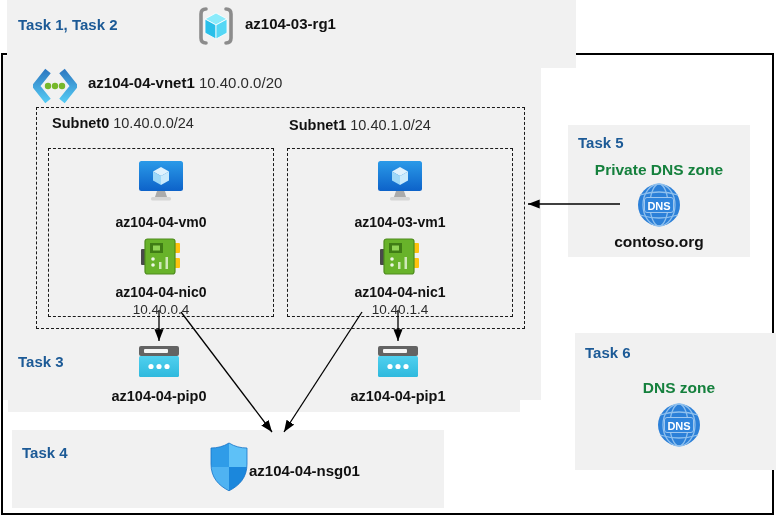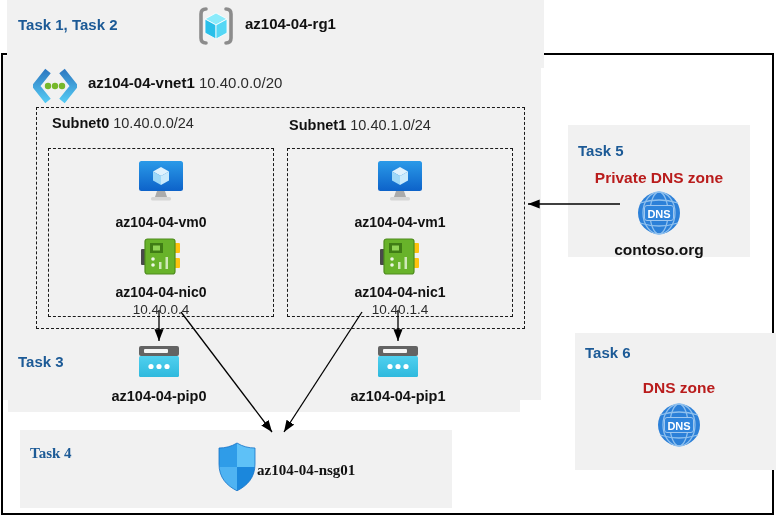--- a/index.html
+++ b/index.html
@@ -5,21 +5,21 @@
   html,body{margin:0;padding:0;background:#fff;}
   body{font-family:"Liberation Sans","DejaVu Sans",sans-serif;}
   #stage{position:relative;width:776px;height:517px;background:#fff;overflow:hidden;}
 
   .outer-frame{position:absolute;left:1px;top:53px;width:769px;height:458px;border:2px solid #000;background:#fff;z-index:0;}
 
   .band{position:absolute;background:var(--band_bg,#f1f1f1);z-index:1;}
   .task-label{color:var(--task_blue,#1c5a96);font-weight:bold;font-size:15px;line-height:20px;}
 
   
-  .top-band{left:7px;top:0;width:537px;height:68px;}
+  .top-band{left:7px;top:0;width:537px;height:68px;padding-left:32px;}
   .top-band .task-label{position:absolute;left:11px;top:15px;}
   .rg-icon{position:absolute;left:188px;top:6px;}
   .rg-name{position:absolute;left:238px;top:15px;font-weight:bold;font-size:15px;color:#111;}
 
   
   .vnet-area{left:3px;top:56px;width:538px;height:344px;}
   .vnet-icon{position:absolute;left:30px;top:12px;}
   .vnet-title{position:absolute;left:85px;top:18px;font-size:15px;color:#111;white-space:nowrap;}
   .vnet-title .bold{font-weight:bold;}
   .vnet-title .cidr{font-weight:normal;color:#2b2b2b;}
@@ -43,30 +43,30 @@
 
   
   .task3-band{left:8px;top:340px;width:512px;height:72px;}
   .task3-band .task-label{position:absolute;left:10px;top:12px;}
   .pip-group{position:absolute;display:flex;flex-direction:column;align-items:center;}
   .pip-group0{left:89px;top:6px;width:124px;}
   .pip-group1{left:320px;top:6px;width:140px;}
   .pip-name{font-weight:bold;font-size:14.5px;color:#111;margin-top:7px;}
 
   
-  .task4-band{left:20px;top:430px;width:432px;height:78px;font-family:Liberation Serif, serif;}
+  .task4-band{left:12px;top:430px;width:432px;height:78px;}
   .task4-band .task-label{position:absolute;left:10px;top:13px;}
   .nsg-group{position:absolute;left:197px;top:12px;width:164px;display:flex;flex-direction:row;align-items:center;}
   .nsg-name{font-weight:bold;font-size:15px;color:#111;margin-top:2px;}
 
   
-  .task5-box{left:568px;top:125px;width:182px;height:132px;padding-top:16px;box-sizing:border-box;}
+  .task5-box{left:568px;top:125px;width:182px;height:132px;padding-top:8px;box-sizing:border-box;}
   .task6-box{left:575px;top:333px;width:208px;height:137px;padding-top:10px;box-sizing:border-box;}
   .side-label{margin-left:10px;}
-  .side-title{display:block;text-align:center;font-weight:bold;font-size:15.5px;color:#b91c1c;}
+  .side-title{display:block;text-align:center;font-weight:bold;font-size:15.5px;color:#15803d;}
   .t5-title{margin-top:8px;}
   .t6-title{margin-top:16px;}
   .dns-wrap{display:flex;justify-content:center;}
   .t5-dns{margin-top:4px;}
   .t6-dns{margin-top:6px;}
   .zone-name{display:block;text-align:center;font-weight:bold;font-size:15.5px;color:#111;margin-top:2px;}
 
   .arrow-layer{position:absolute;left:0;top:0;width:776px;height:517px;z-index:5;pointer-events:none;}
 </style>
 </head>
@@ -103,21 +103,21 @@
     <span class="task-label">Task 1, Task 2</span>
     <span class="rg-icon">
       <svg width="42" height="40" viewBox="0 0 42 40">
         <path d="M11 3 Q6 3 6 8 V32 Q6 37 11 37" fill="none" stroke="#8c8c8c" stroke-width="3.6" stroke-linecap="round"></path>
         <path d="M31 3 Q36 3 36 8 V32 Q36 37 31 37" fill="none" stroke="#8c8c8c" stroke-width="3.6" stroke-linecap="round"></path>
         <polygon points="21,7 32,13 21,19 10,13" fill="#8bebfb" stroke="#fff" stroke-width="0.8"></polygon>
         <polygon points="10,13 21,19 21,33 10,27" fill="#29bfe9" stroke="#fff" stroke-width="0.8"></polygon>
         <polygon points="32,13 32,27 21,33 21,19" fill="#55d7f5" stroke="#fff" stroke-width="0.8"></polygon>
       </svg>
     </span>
-    <span class="rg-name">az104-04-rg1</span>
+    <span class="rg-name">az104-03-rg1</span>
   </div>
 
   <div class="band vnet-area">
     <span class="vnet-icon">
       <svg width="44" height="36" viewBox="0 0 44 36">
         <polyline points="15,3 3,18 15,33" fill="none" stroke="url(#chevGrad)" stroke-width="7"></polyline>
         <polyline points="29,3 41,18 29,33" fill="none" stroke="url(#chevGrad)" stroke-width="7"></polyline>
         <circle cx="15" cy="18" r="3.2" fill="#76b82a"></circle>
         <circle cx="22" cy="18" r="3.2" fill="#76b82a"></circle>
         <circle cx="29" cy="18" r="3.2" fill="#76b82a"></circle>
@@ -167,21 +167,21 @@
         <span>
           <svg width="46" height="42" viewBox="0 0 46 42">
             <rect x="1" y="1" width="44" height="30" rx="2.5" fill="url(#vmGrad)"></rect>
             <polygon points="23,7 31,11.5 23,16 15,11.5" fill="#dff2fd"></polygon>
             <polygon points="15,11.5 23,16 23,25 15,20.5" fill="#9ed8f8"></polygon>
             <polygon points="31,11.5 31,20.5 23,25 23,16" fill="#c9eafc"></polygon>
             <polygon points="19,31 27,31 29,37 17,37" fill="#ababab"></polygon>
             <rect x="13" y="37" width="20" height="3.5" rx="1.5" fill="#d6d6d6"></rect>
           </svg>
         </span>
-        <span class="res-label vm-name">az104-04-vm1</span>
+        <span class="res-label vm-name">az104-03-vm1</span>
         <span class="nic-icon">
           <svg width="40" height="37" viewBox="0 0 40 37">
             <rect x="0" y="11" width="6" height="16" rx="1" fill="#4a4a4a"></rect>
             <rect x="32" y="5" width="7" height="10" rx="1" fill="#ffc20e"></rect>
             <rect x="32" y="20" width="7" height="10" rx="1" fill="#ffc20e"></rect>
             <rect x="4" y="1" width="30" height="35" rx="2.5" fill="#68b32a" stroke="#4e8c1d" stroke-width="1.2"></rect>
             <rect x="9" y="5" width="13" height="10" fill="#3f7d15"></rect>
             <rect x="12" y="7.5" width="7" height="5" fill="#8fd454"></rect>
             <circle cx="12" cy="21" r="1.8" fill="#eef7e5"></circle>
             <circle cx="12" cy="27" r="1.8" fill="#eef7e5"></circle>

